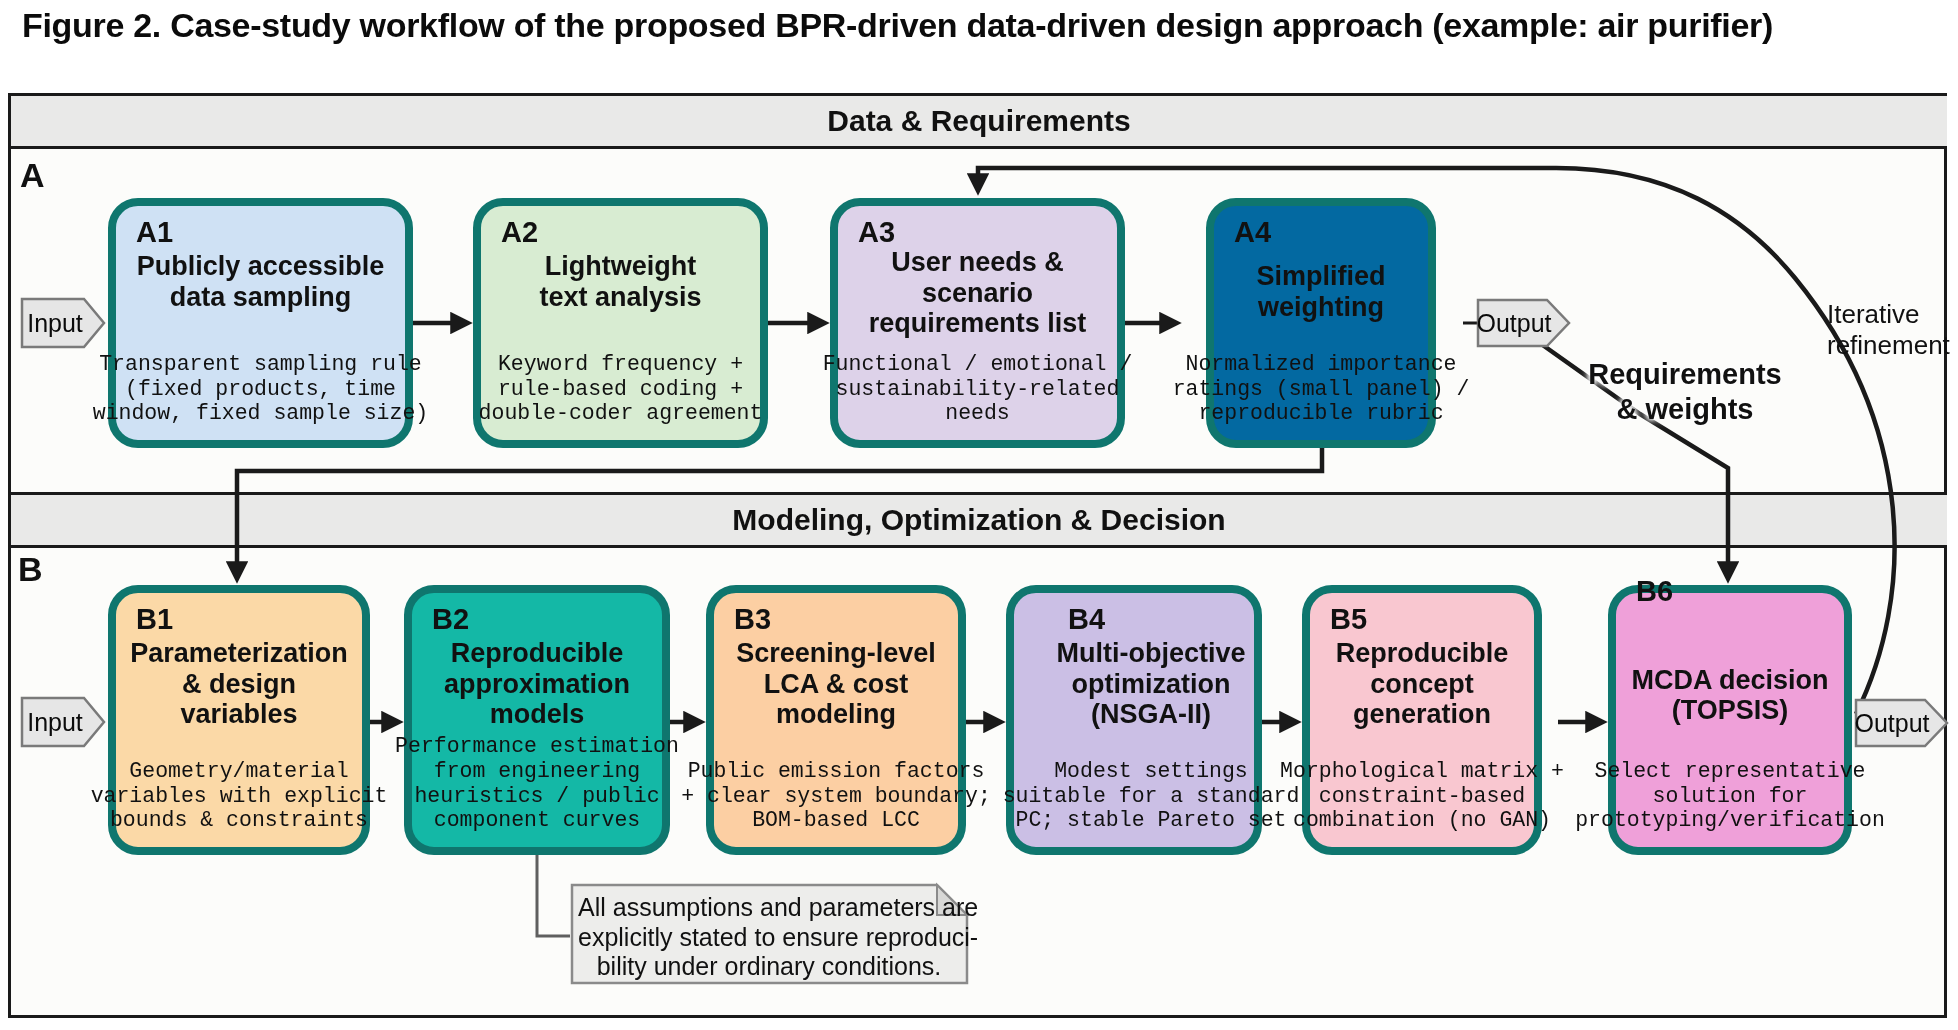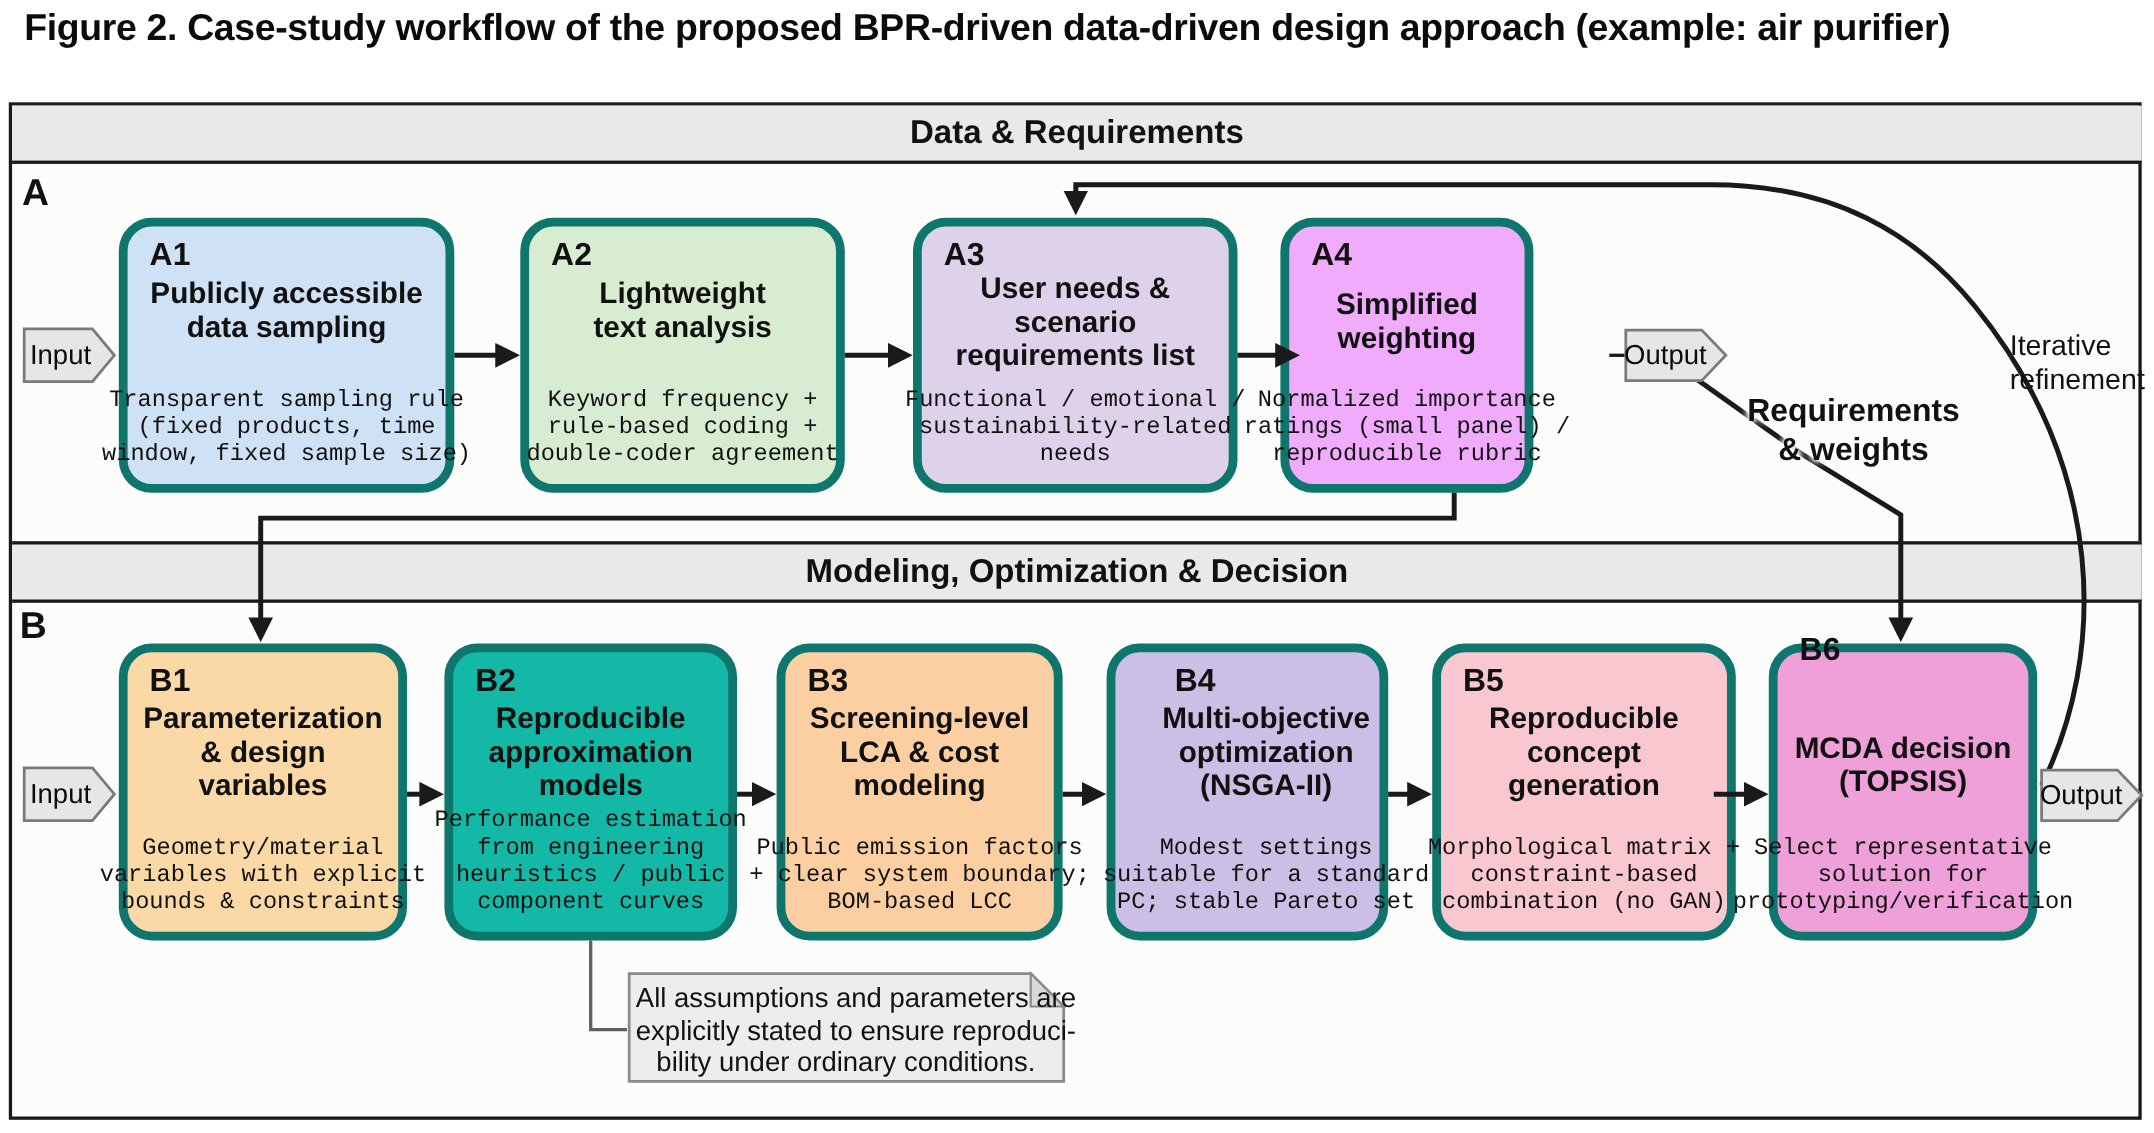--- a/index.html
+++ b/index.html
@@ -81,21 +81,21 @@
   </div>
   <div class="box rowA" style="left: 830px; width: 295px; background: rgb(221, 210, 233);">
     <div class="box-code">A3</div>
     <div class="box-title" style="margin-top:0;">User needs &amp;
 scenario
 requirements list</div>
     <div class="box-desc">Functional / emotional /
 sustainability-related
 needs</div>
   </div>
-  <div class="box rowA" style="left: 1164px; width: 230px; background: #f0abfc;">
+  <div class="box rowA" style="left: 1206px; width: 230px; background: #0369a1;">
     <div class="box-code">A4</div>
     <div class="box-title" style="margin-top:14px;">Simplified
 weighting</div>
     <div class="box-desc">Normalized importance
 ratings (small panel) /
 reproducible rubric</div>
   </div>
 
   <div class="box rowB" style="left: 108px; width: 262px; background: rgb(251, 217, 167);">
     <div class="box-code">B1</div>
@@ -127,21 +127,21 @@
   </div>
   <div class="box rowB" style="left: 1006px; width: 256px; background: rgb(203, 191, 229); padding-left: 38px;">
     <div class="box-code">B4</div>
     <div class="box-title">Multi-objective
 optimization
 (NSGA-II)</div>
     <div class="box-desc">Modest settings
 suitable for a standard
 PC; stable Pareto set</div>
   </div>
-  <div class="box rowB" style="left: 1302px; width: 276px; background: rgb(249, 199, 208);">
+  <div class="box rowB" style="left: 1302px; width: 240px; background: rgb(249, 199, 208);">
     <div class="box-code">B5</div>
     <div class="box-title">Reproducible
 concept
 generation</div>
     <div class="box-desc">Morphological matrix +
 constraint-based
 combination (no GAN)</div>
   </div>
   <div class="box rowB" style="left: 1608px; width: 244px; background: rgb(239, 160, 217); gap: 33px;">
     <div class="box-code">B6</div>

